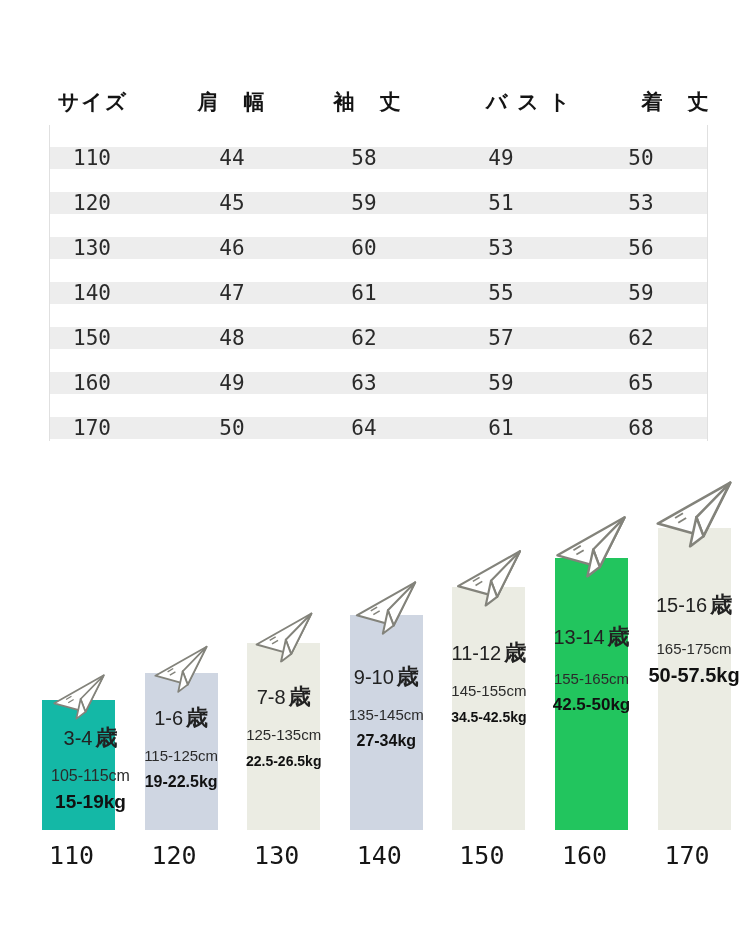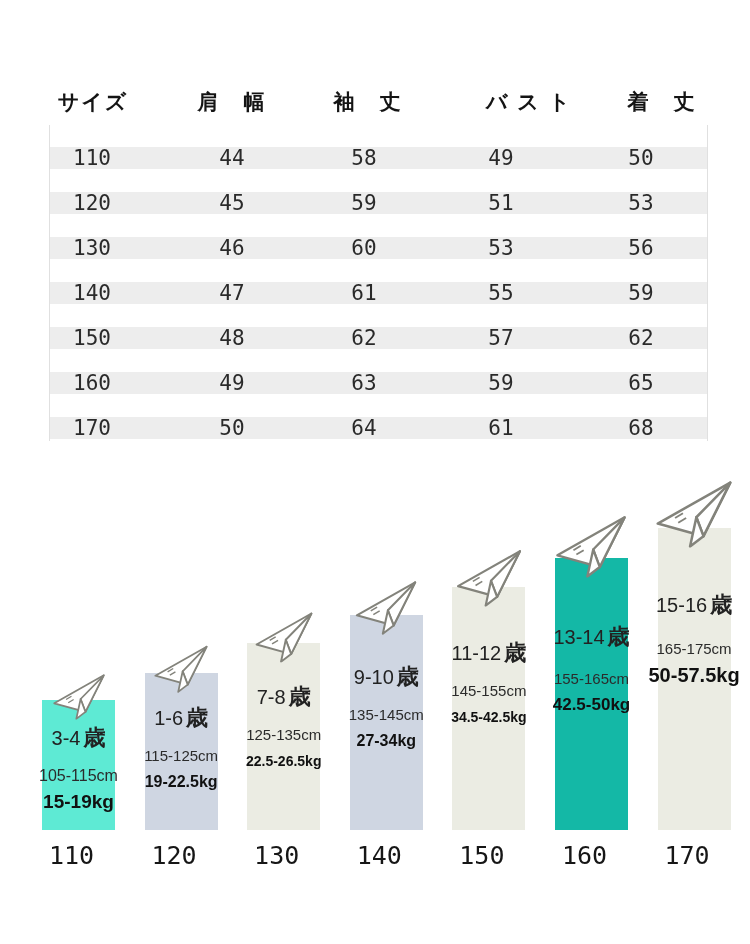--- a/index.html
+++ b/index.html
@@ -3,21 +3,21 @@
 <meta charset="utf-8">
 <style>
   html,body { margin:0; padding:0; background:#ffffff; }
   body { width:750px; height:944px; font-family:"Liberation Sans", sans-serif; color:#1d1d1d; }
   .page { position:relative; width:750px; height:944px; overflow:hidden; background:#fff; }
 
   
   .table-header { position:absolute; left:49px; top:88px; width:659px; height:26px;
                   font-weight:700; font-size:21px; letter-spacing:2px; color:#141414; }
   .hcell { position:absolute; transform:translateX(-50%); white-space:nowrap; top:0; }
-  .h1 { left:44px; }  .h2 { left:183px; } .h3 { left:319px; } .h4 { left:480px; } .h5 { left:613px;text-align:center; }
+  .h1 { left:44px; }  .h2 { left:183px; } .h3 { left:319px; } .h4 { left:480px; } .h5 { left:627px;text-align:center; }
 
   .table-body { position:absolute; left:49px; top:125px; width:659px; height:316px;
                 border-left:1px solid #e0e0e0; border-right:1px solid #e0e0e0;
                 padding-top:22px; box-sizing:border-box; }
   .trow { position:relative; height:22px; margin-bottom:23px; background:#ededed;
           font-family:"DejaVu Sans Mono", monospace; font-size:21px; line-height:22px; color:#2a2a2a; }
   .trow:last-child { margin-bottom:0; }
   .cell { position:absolute; top:0; transform:translateX(-50%); white-space:nowrap; }
   .c1 { left:42px; } .c2 { left:182px; } .c3 { left:314px; } .c4 { left:451px; } .c5 { left:591px; }
 
@@ -97,21 +97,21 @@
       <span class="cell c2">50</span>
       <span class="cell c3">64</span>
       <span class="cell c4">61</span>
       <span class="cell c5">68</span>
     </div>
   </div>
 
   <div class="chart">
     <div class="bars">
 
-      <div class="bar" style="height: 130px; background: #5eead4;">
+      <div class="bar" style="height: 130px; background: #14b8a6; padding-left: 12px;">
         <svg class="plane" width="56" viewBox="0 0 104 88">
           <g fill="#ffffff" stroke="#83837b" stroke-width="3.2" stroke-linejoin="round" stroke-linecap="round">
             <polygon points="98,5 6,57 64,73"></polygon>
               <polygon points="98,5 55,49 64,73"></polygon>
               <polygon points="55,49 47,86 64,73"></polygon>
           </g>
           <g stroke="#83837b" stroke-width="2.4">
               <line x1="28" y1="50" x2="38" y2="44"></line>
               <line x1="32" y1="56" x2="42" y2="50"></line>
             </g>
@@ -182,21 +182,21 @@
           <g stroke="#83837b" stroke-width="2.4">
               <line x1="28" y1="50" x2="38" y2="44"></line>
               <line x1="32" y1="56" x2="42" y2="50"></line>
             </g>
         </svg>
         <div class="txt age" style="margin-top:53px;"><span>11-12</span><span class="suffix">歳</span></div>
         <div class="txt cm">145-155cm</div>
         <div class="txt kg" style="font-size:14px;">34.5-42.5kg</div>
       </div>
 
-      <div class="bar" style="height: 272px; background: #14b8a6;">
+      <div class="bar" style="height: 272px; background: #22c55e;">
         <svg class="plane" width="76" viewBox="0 0 104 88">
           <g fill="#ffffff" stroke="#83837b" stroke-width="3.2" stroke-linejoin="round" stroke-linecap="round">
             <polygon points="98,5 6,57 64,73"></polygon>
               <polygon points="98,5 55,49 64,73"></polygon>
               <polygon points="55,49 47,86 64,73"></polygon>
           </g>
           <g stroke="#83837b" stroke-width="2.4">
               <line x1="28" y1="50" x2="38" y2="44"></line>
               <line x1="32" y1="56" x2="42" y2="50"></line>
             </g>

